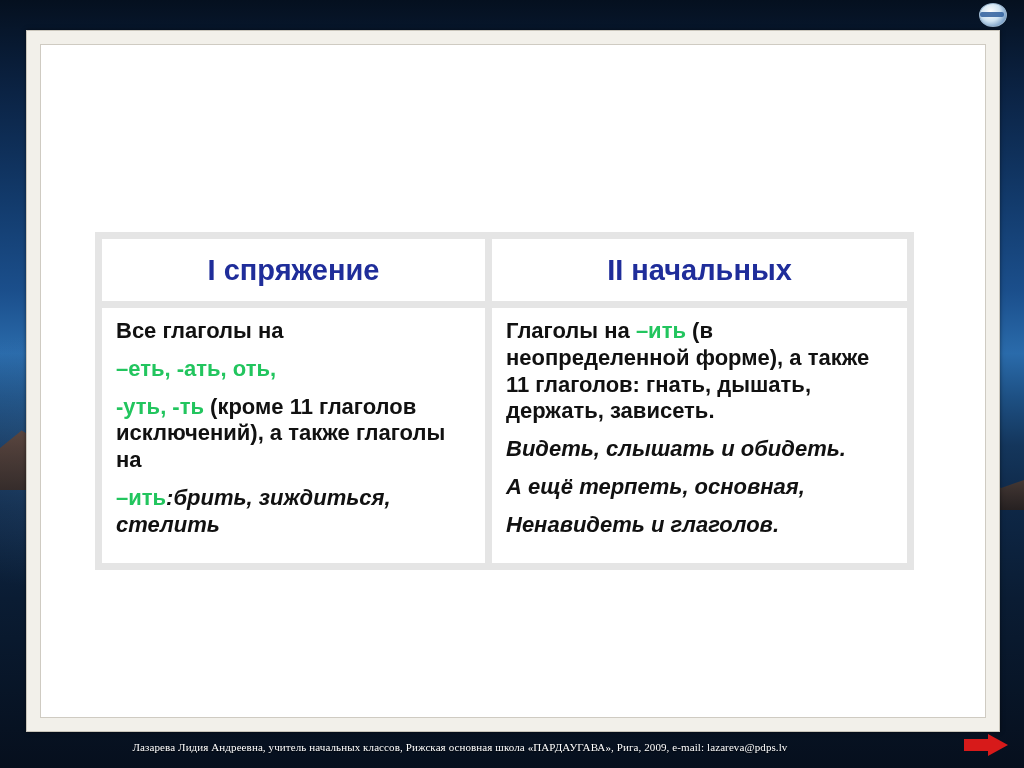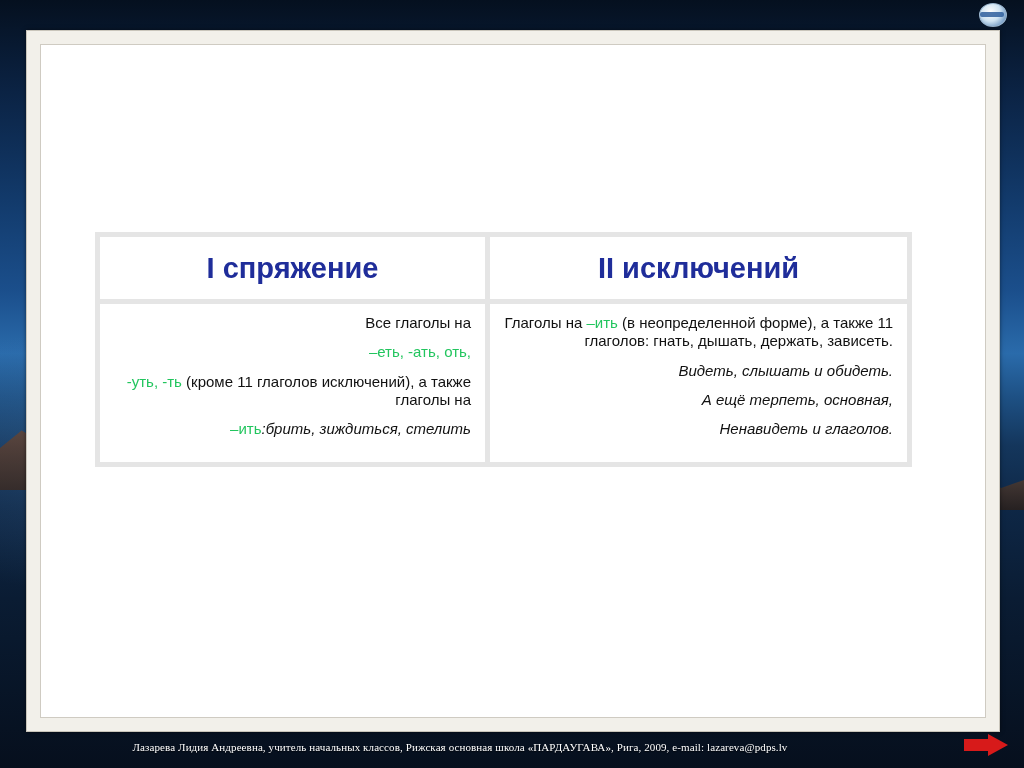--- a/index.html
+++ b/index.html
@@ -86,41 +86,41 @@
 
   
   .table {
     position: absolute;
     left: 95px; top: 232px;
     width: 812px;
     border-collapse: collapse;
     table-layout: fixed;
   }
   .table th, .table td {
-    border: 5px solid #e5e5e5;
+    border: 7px solid #e5e5e5;
     vertical-align: top;
     padding: 0;
   }
   .table th {
     height: 62px;
     color: #1f2d9a;
     font-size: 29px;
     font-weight: bold;
     text-align: center;
     vertical-align: middle;
   }
   .col1 { width: 390px; }
   .col2 { width: 422px; }
 
   .cell-body {
     padding: 10px 14px 8px 14px;
-    font-size: 15px;
-    font-weight: normal;
+    font-size: 22px;
+    font-weight: bold;
     color: #111111;
-    text-align: right;
+    text-align: left;
     line-height: 1.22;
   }
   .cell-body p { margin: 0 0 11px 0; }
   .cell-body p:last-child { margin-bottom: 16px; }
   .blue { color: #22c55e; }
   .ital { font-style: italic; }
 
   
   .credit {
     position: absolute;
@@ -194,21 +194,21 @@
 
 
   <table class="table">
     <colgroup>
       <col class="col1">
       <col class="col2">
     </colgroup>
     <thead>
       <tr>
         <th>I спряжение</th>
-        <th>II исключений</th>
+        <th>II начальных</th>
       </tr>
     </thead>
     <tbody>
       <tr>
         <td>
           <div class="cell-body">
             <p>Все глаголы на</p>
             <p class="blue">–еть, -ать, оть,</p>
             <p><span class="blue">-уть, -ть</span><span> (кроме 11 глаголов исключений), а также глаголы на</span></p>
             <p><span class="blue">–ить</span><span class="ital">:брить, зиждиться, стелить</span></p>

